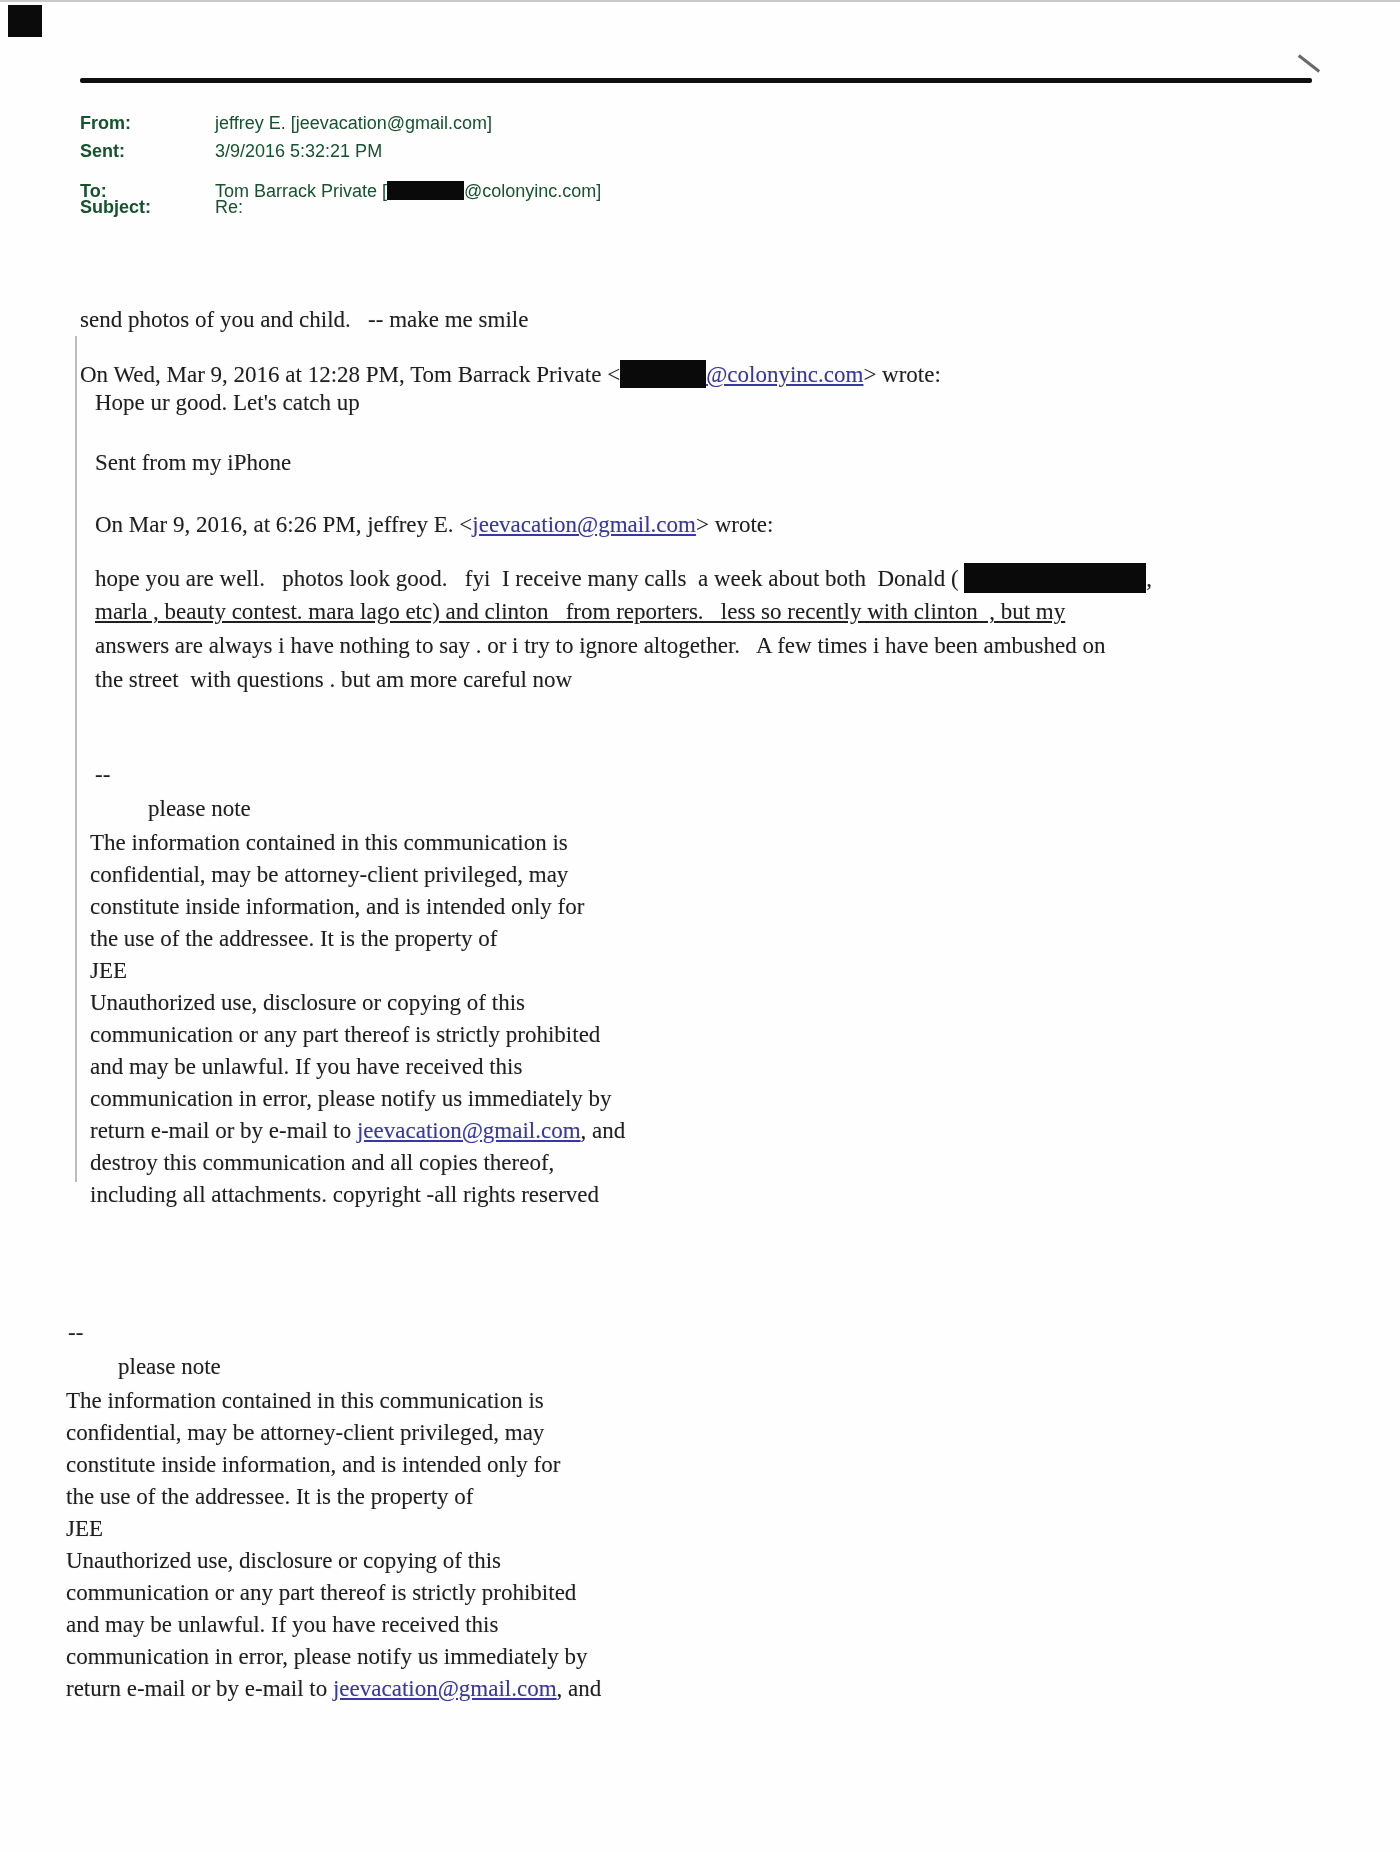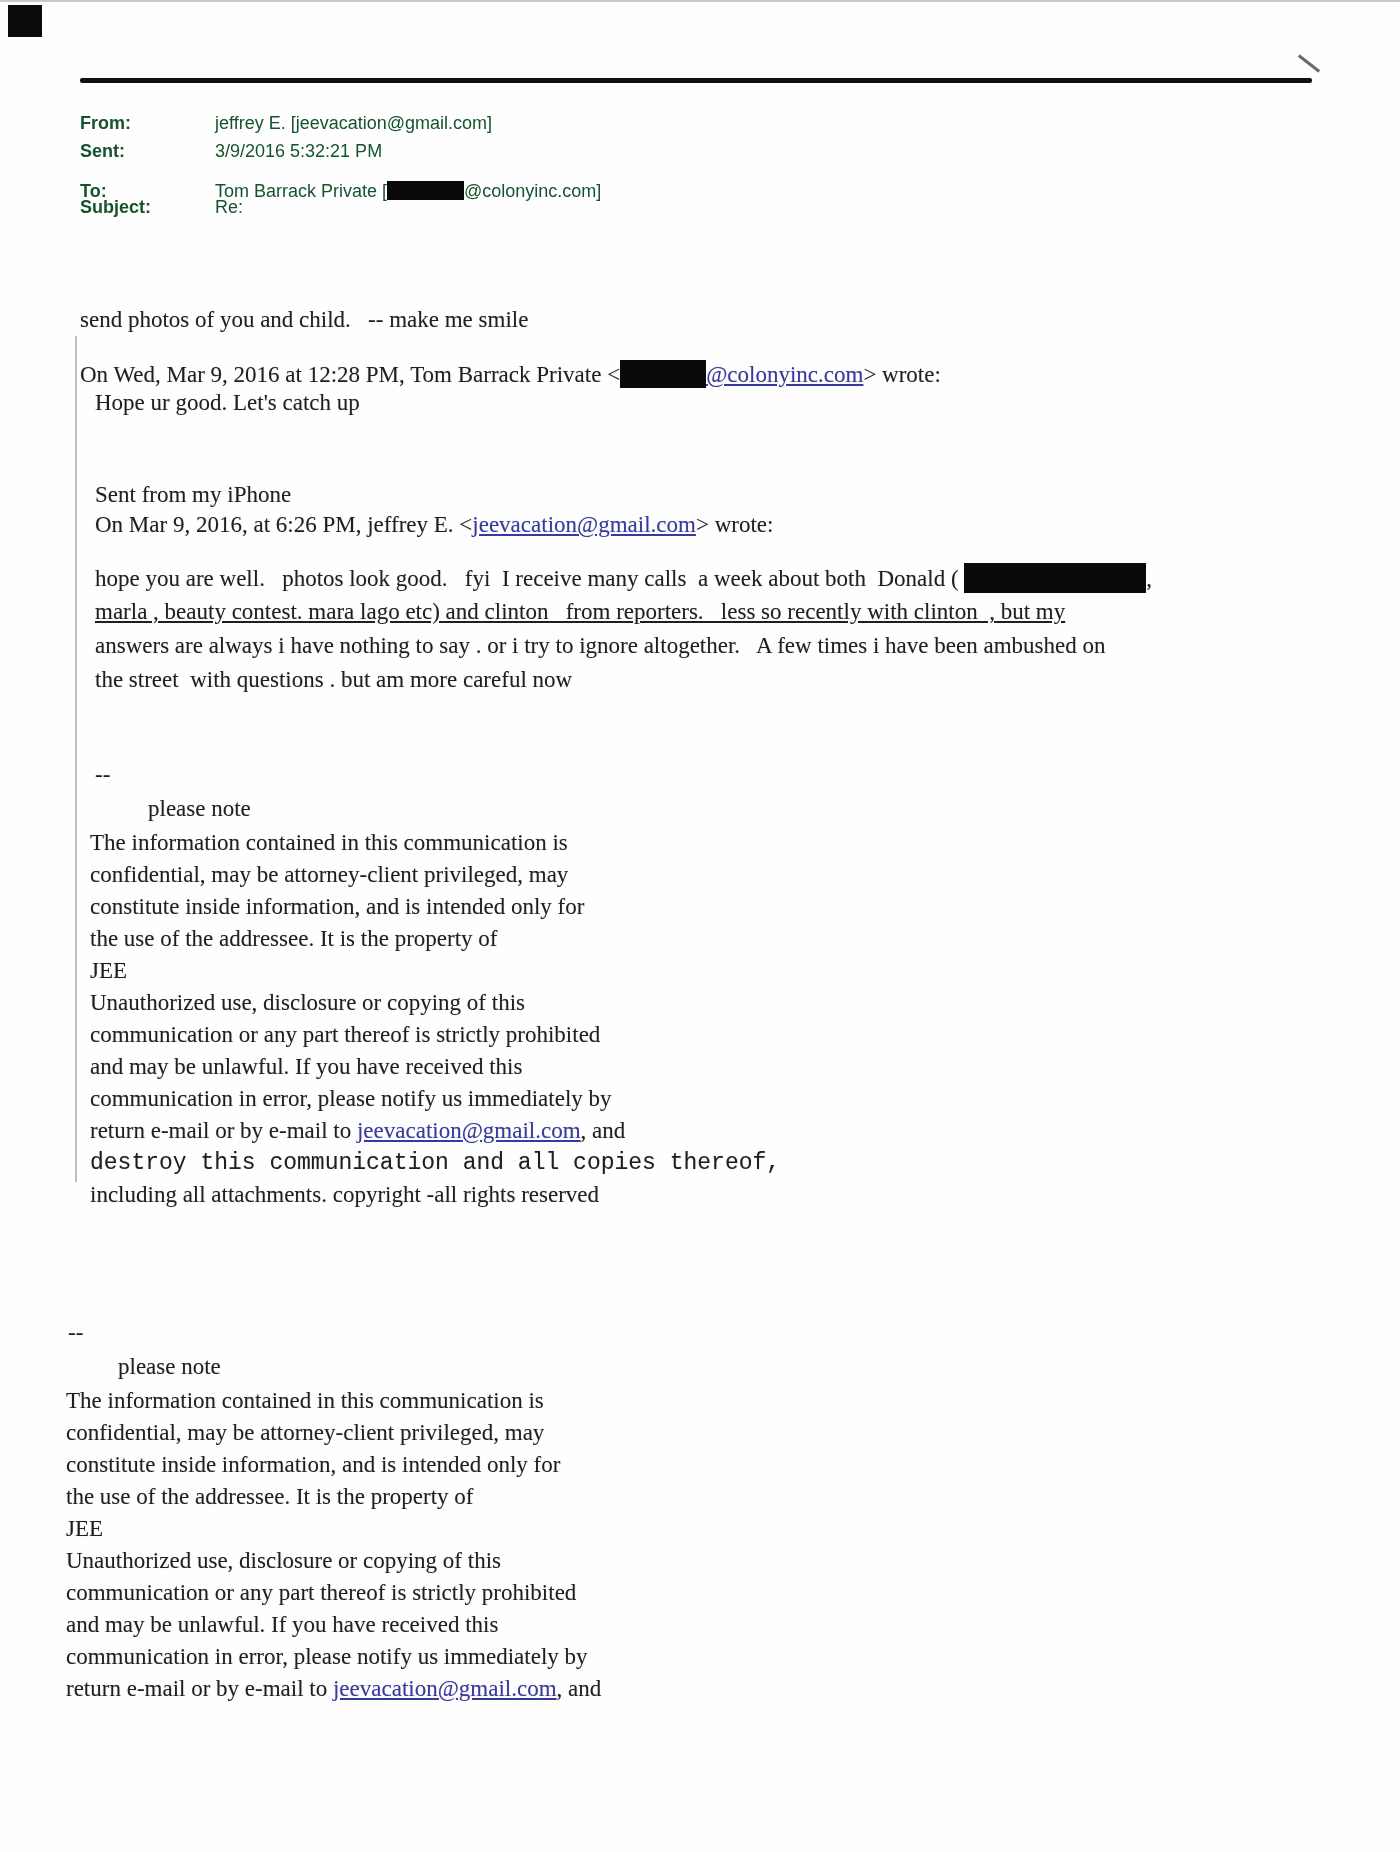--- a/index.html
+++ b/index.html
@@ -22,38 +22,38 @@
            text-shadow:0 0 1px rgba(45,45,45,0.28); }
   .redact { display:inline-block; background:#0a0a0a; vertical-align:-3px; }
   .redact-to { width:77px; height:19px; vertical-align:-3px; }
   .redact-q1 { width:86px; height:28px; vertical-align:-6px; }
   .redact-donald { width:182px; height:30px; vertical-align:-7px; }
   .elink { color:#3838a2; text-decoration:underline; cursor:pointer; }
 
   .l-intro   { top:286px; left:80px;margin-top:19px; }
   .l-q1      { top:352px; left:80px;margin-top:8px; }
   .l-q1msg   { top:388px; left:95px; }
-  .l-iphone  { top:448px; left:95px;margin-top:32px; }
+  .l-iphone  { top:448px; left:95px; }
   .l-q2      { top:510px; left:95px; }
   .l-p1      { top:563px; left:95px; }
   .l-p2      { top:597px; left:95px;text-decoration:underline; }
   .l-p3      { top:631px; left:95px; }
   .l-p4      { top:665px; left:95px; }
 
   .quote-line { position:absolute; left:75px; top:336px; width:2px; height:846px; background:#bdbdbd; }
 
   
   .d1-dash { top:760px; left:95px; }
   .d1-note { top:794px; left:148px; }
   .d1-l0 { top:828px;  left:90px; } .d1-l1 { top:860px;  left:90px; }
   .d1-l2 { top:892px;  left:90px; } .d1-l3 { top:924px;  left:90px; }
   .d1-l4 { top:956px;  left:90px; } .d1-l5 { top:988px;  left:90px; }
   .d1-l6 { top:1020px; left:90px; } .d1-l7 { top:1052px; left:90px; }
   .d1-l8 { top:1084px; left:90px; } .d1-link { top:1116px; left:90px; }
-  .d1-c0 { top:1148px; left:90px;font-family:Liberation Mono, monospace; } .d1-c1 { top:1180px; left:90px; }
+  .d1-c0 { top:1148px; left:90px; } .d1-c1 { top:1180px; left:90px; }
 
   
   .d2-dash { top:1318px; left:68px; }
   .d2-note { top:1352px; left:118px; }
   .d2-l0 { top:1386px; left:66px; } .d2-l1 { top:1418px; left:66px; }
   .d2-l2 { top:1450px; left:66px; } .d2-l3 { top:1482px; left:66px; }
   .d2-l4 { top:1514px; left:66px; } .d2-l5 { top:1546px; left:66px; }
   .d2-l6 { top:1578px; left:66px; } .d2-l7 { top:1610px; left:66px; }
   .d2-l8 { top:1642px; left:66px; } .d2-link { top:1674px; left:66px; }
 </style>

